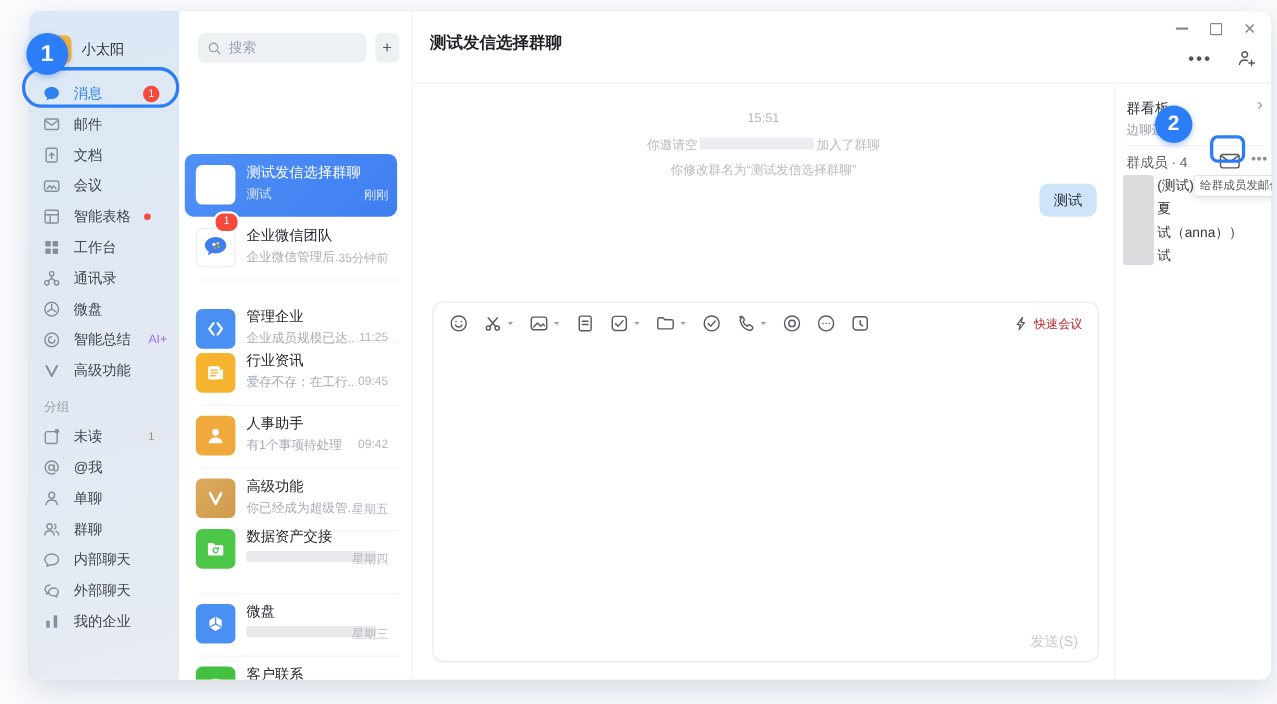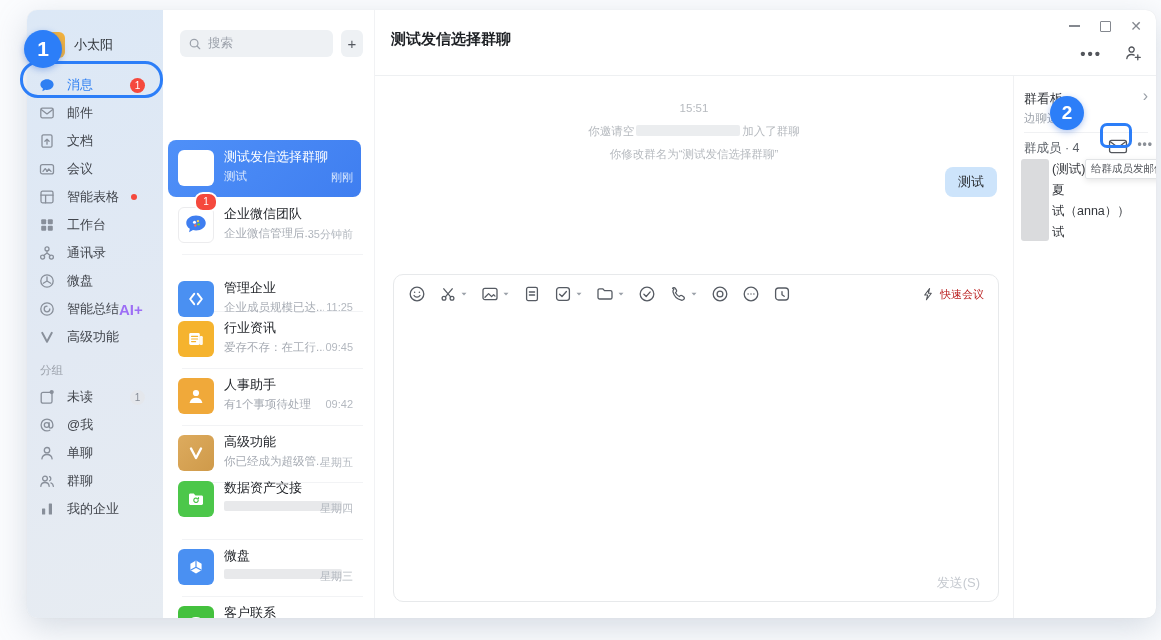--- a/index.html
+++ b/index.html
@@ -25,21 +25,21 @@
   .nav-item{height:28px;display:flex;align-items:center;padding:0 12px;position:relative;
     color:#42464d;font-size:13px;cursor:default;white-space:nowrap}
   .nav-ic{width:16px;height:16px;margin-right:12px;color:#888f9a;display:flex;flex:none}
   .nav-ic svg{display:block}
   .nav-item.active{color:#2e7ff2}
   .nav-item.active .nav-ic{color:#2e7ff2}
   .nav-badge{position:absolute;right:18px;top:6.5px;min-width:15px;height:15px;border-radius:8px;
     background:#f5493d;color:#fff;font-size:10px;line-height:15px;text-align:center;padding:0 3px;box-sizing:border-box}
   .nav-badge.gray{background:#e4e7ec;color:#868c96}
   .nav-dot{position:absolute;right:26px;top:11px;width:6px;height:6px;border-radius:50%;background:#f5493d}
-  .ai-tag{font-size:15px;font-weight:700;color:#9d6ef5;margin-left:0}
+  .ai-tag{font-size:11px;font-weight:400;color:#9d6ef5;margin-left:16px}
   .group-label{height:18px;display:flex;align-items:center;padding-left:13px;margin:10px 0 4px;
     font-size:11.5px;color:#9ba1ab}
   
   .chatcol{width:212px;flex:none;position:relative;background:#fff;border-right:1px solid #f1f2f4;box-sizing:border-box}
   .search-bar{position:absolute;left:17px;top:20px;width:153px;height:27px;background:#eef1f4;border-radius:6px;
     display:flex;align-items:center;gap:6px;padding:0 8px;box-sizing:border-box;color:#9ca2ab;font-size:12.5px}
   .add-btn{position:absolute;left:178px;top:20px;width:22px;height:27px;background:#eef1f4;border-radius:6px;
     display:flex;align-items:center;justify-content:center;color:#54585f;font-size:15px;line-height:1}
   .chat-list{position:absolute;left:0;right:0;top:65px;bottom:0;overflow:hidden}
   .chat-item{position:absolute;left:5px;width:193px;height:57px;border-radius:8px;box-sizing:border-box}
@@ -266,21 +266,38 @@
       <span class="nav-ic">
         <svg width="16" height="16" viewBox="0 0 16 16" fill="none" stroke="currentColor" stroke-width="1.3" stroke-linecap="round" stroke-linejoin="round">
             <circle cx="6" cy="5.6" r="2.4"></circle>
             <path d="M1.8 13.4c.3-2.6 2-3.9 4.2-3.9s3.9 1.3 4.2 3.9"></path>
             <path d="M10.6 3.6a2.4 2.4 0 0 1 0 4.2M11.9 9.9c1.4.5 2.3 1.7 2.5 3.5"></path>
           </svg>
       </span>
       <span>群聊</span>
     </div>
 
-
+    <div class="nav-item">
+      <span class="nav-ic">
+        <svg width="16" height="16" viewBox="0 0 16 16" fill="none" stroke="currentColor" stroke-width="1.3" stroke-linecap="round" stroke-linejoin="round">
+            <path d="M8 2.6c-3.4 0-6.2 2.2-6.2 5 0 1.6.9 3 2.3 3.9l-.4 2.3 2.6-1.4c.5.1 1.1.2 1.7.2 3.4 0 6.2-2.2 6.2-5s-2.8-5-6.2-5z"></path>
+          </svg>
+      </span>
+      <span>内部聊天</span>
+    </div>
+
+    <div class="nav-item">
+      <span class="nav-ic">
+        <svg width="16" height="16" viewBox="0 0 16 16" fill="none" stroke="currentColor" stroke-width="1.3" stroke-linecap="round" stroke-linejoin="round">
+            <path d="M6.3 3C3.9 3 2 4.6 2 6.6c0 1.2.6 2.2 1.6 2.9l-.3 1.6 1.9-1"></path>
+            <path d="M9.6 5.6c2.4 0 4.4 1.6 4.4 3.6 0 1.1-.6 2.1-1.6 2.8l.3 1.6-2-1c-.4.1-.7.1-1.1.1-2.4 0-4.4-1.6-4.4-3.5s2-3.6 4.4-3.6z"></path>
+          </svg>
+      </span>
+      <span>外部聊天</span>
+    </div>
 
     <div class="nav-item">
       <span class="nav-ic">
         <svg width="16" height="16" viewBox="0 0 16 16" fill="currentColor">
             <rect x="3" y="7.4" width="3.2" height="6.2" rx="0.6"></rect>
             <rect x="9.8" y="2.4" width="3.2" height="11.2" rx="0.6"></rect>
           </svg>
       </span>
       <span>我的企业</span>
     </div>

